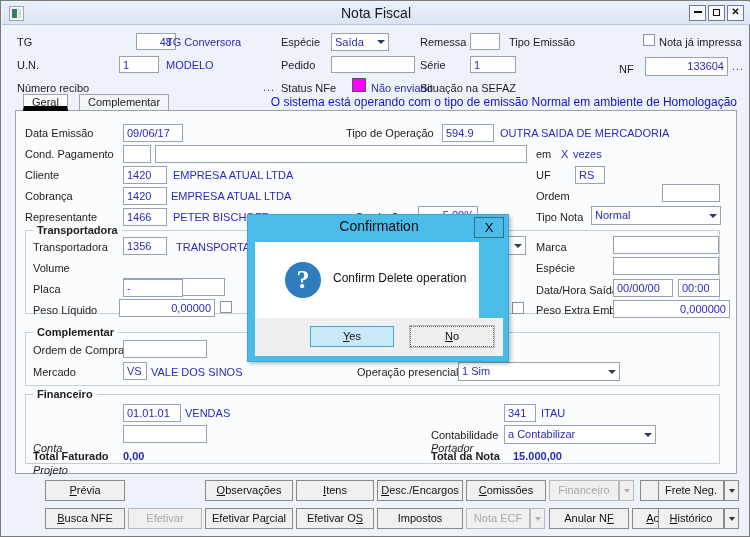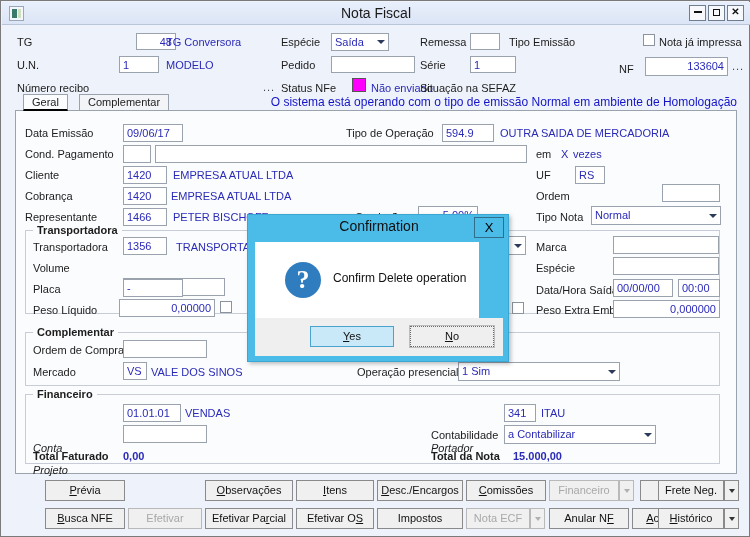--- a/index.html
+++ b/index.html
@@ -71,21 +71,21 @@
   }
   .dots{position:absolute;color:#444;font-size:11px;letter-spacing:1px;}
 
   
   .tabstrip{position:absolute;left:14px;top:93px;width:722px;height:16px;}
   .tab{
     position:absolute;top:0;height:17px;background:#f2f4f8;
     border:1px solid #9aa2ad;border-bottom:none;box-sizing:border-box;
     font-size:11px;line-height:15px;padding:0 8px;color:#1c1c1c;white-space:nowrap;
   }
-  .tab.active{background:#fbfcfe;border-bottom:2px solid #000000;z-index:3;}
+  .tab.active{background:#fbfcfe;border-bottom:5px solid #000000;z-index:3;}
   .panel{
     position:absolute;left:14px;top:109px;width:722px;height:364px;
     background:#fbfcfe;border:1px solid #9aa2ad;box-sizing:border-box;
   }
   .banner{
     position:absolute;left:250px;top:94px;width:486px;text-align:right;
     font-size:12px;font-weight:normal;color:#1414c8;
   }
   
   .group{
@@ -300,21 +300,21 @@
 
   <div class="lbl" style="left:535px;top:261px;">Espécie</div>
   <div class="fld" style="left:612px;top:256px;width:106px;height:18px;"></div>
 
   <div class="lbl" style="left:535px;top:283px;">Data/Hora Saída</div>
   <div class="fld" style="left:612px;top:278px;width:60px;height:18px;">00/00/00</div>
   <div class="fld" style="left:677px;top:278px;width:42px;height:18px;">00:00</div>
 
   <div class="chk" style="left:511px;top:301px;"></div>
   <div class="lbl" style="left:535px;top:303px;">Peso Extra Emb.</div>
-  <div class="fld r" style="left:612px;top:299px;width:107px;height:18px;">0,000000</div>
+  <div class="fld r" style="left:612px;top:299px;width:117px;height:18px;">0,000000</div>
 
   <div class="group" style="left:24px;top:331px;width:695px;height:54px;"></div>
   <div class="group-title" style="left:32px;top:325px;">Complementar</div>
 
   <div class="lbl" style="left:32px;top:343px;">Ordem de Compra</div>
   <div class="fld" style="left:122px;top:339px;width:84px;height:18px;"></div>
 
   <div class="lbl" style="left:32px;top:365px;">Mercado</div>
   <div class="fld" style="left:122px;top:361px;width:24px;height:18px;">VS</div>
   <div class="val" style="left:150px;top:365px;">VALE DOS SINOS</div>

